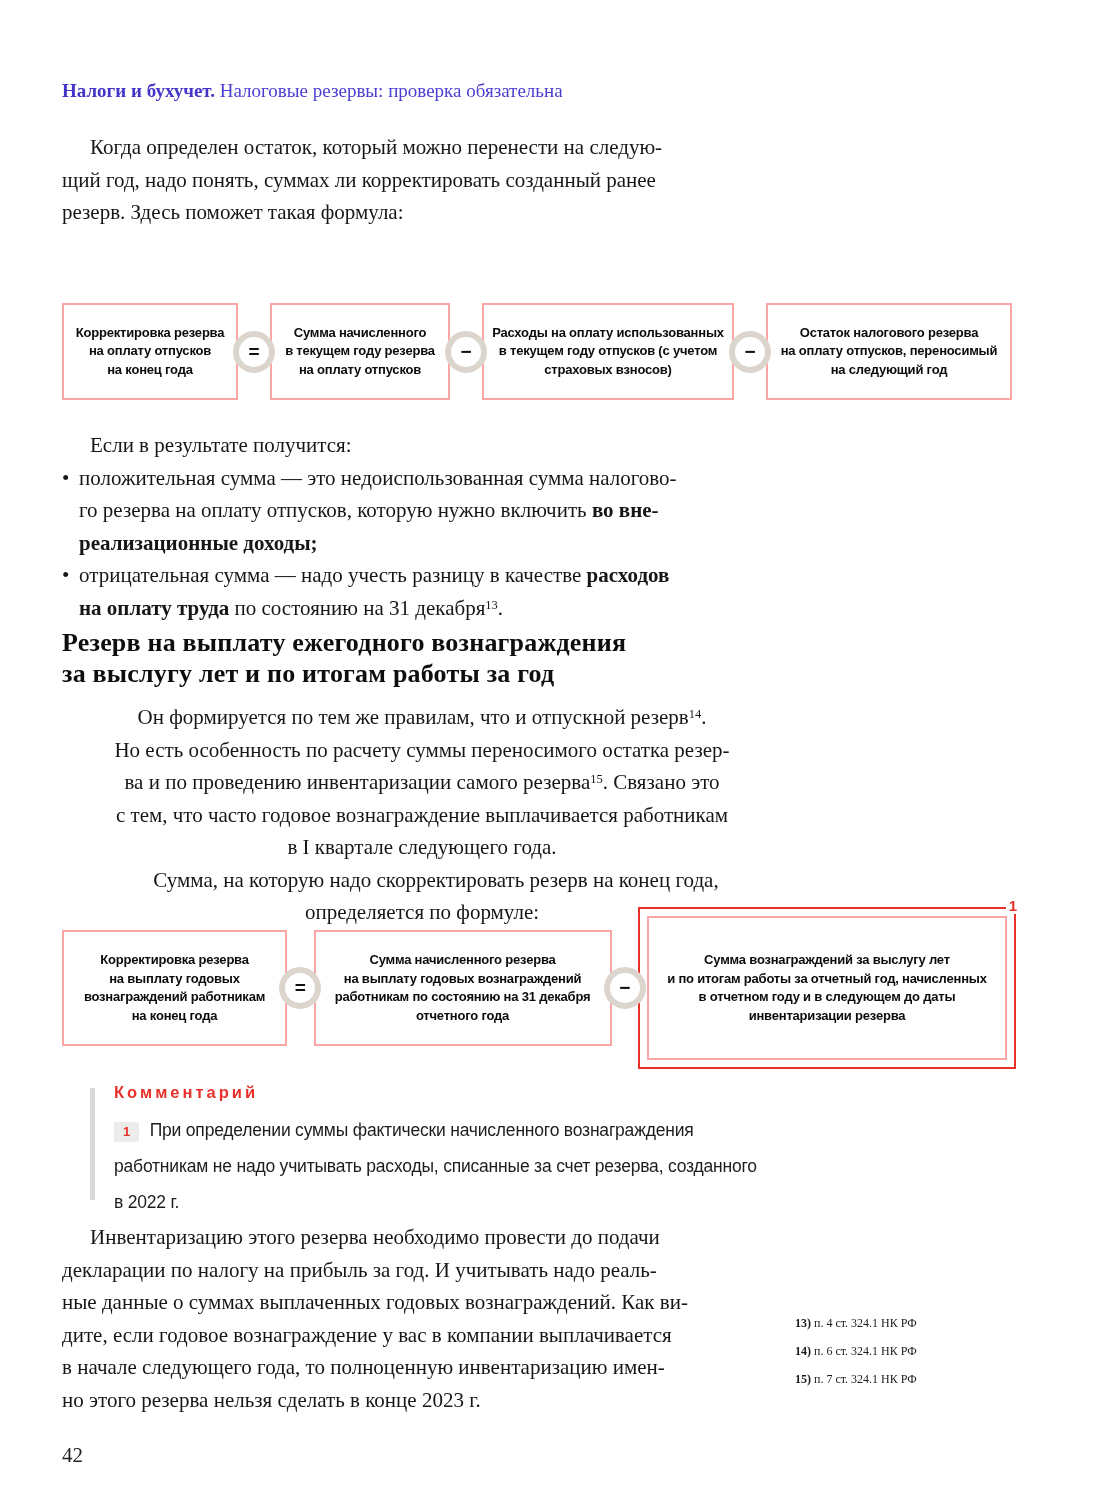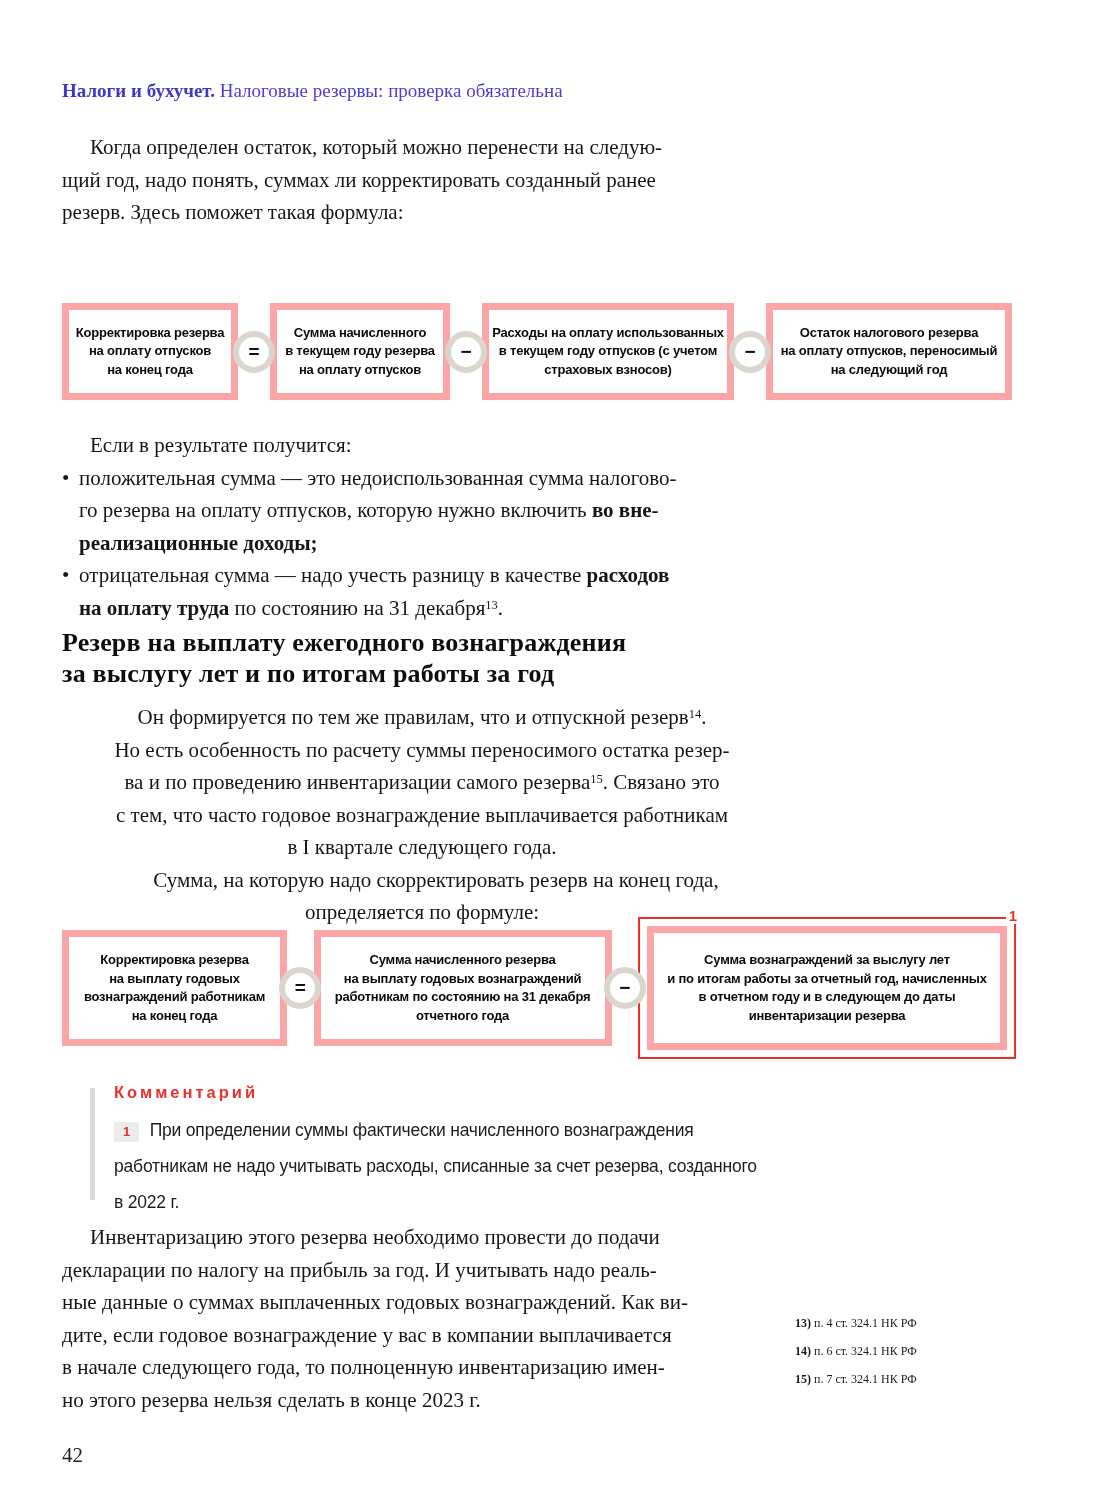--- a/index.html
+++ b/index.html
@@ -22,32 +22,32 @@
   ul.bullets{margin:0;padding:0;list-style:none;}
   ul.bullets li{position:relative;padding-left:17px;margin:0;white-space:pre-line;}
   ul.bullets li:before{content:"\2022";position:absolute;left:0;top:0;}
   
   .heading{top:627px;left:62px;font-weight:bold;font-size:26px;line-height:31px;
            color:#0e0e0e;white-space:pre-line;letter-spacing:0.2px;}
   
   .frow{display:flex;align-items:stretch;justify-content:space-between;}
   .formula1{top:303px;left:62px;width:950px;height:97px;}
   .formula2{top:920px;left:62px;width:954px;height:136px;align-items:center;}
-  .fbox{border:7px solid #fca5a5;background:#fff;display:flex;align-items:center;
+  .fbox{border:2px solid #fca5a5;background:#fff;display:flex;align-items:center;
         justify-content:center;text-align:center;
         font-family:"Liberation Sans",sans-serif;font-weight:bold;font-size:13px;
         line-height:18.5px;letter-spacing:-0.2px;color:#0b0b0b;white-space:pre-line;
         box-sizing:border-box;}
   .fop{width:30px;height:30px;border:6px solid #dbd5ce;border-radius:50%;background:#fff;
        display:flex;align-items:center;justify-content:center;align-self:center;
        margin:0 -10px;position:relative;z-index:2;
        font-family:"Liberation Sans",sans-serif;font-weight:bold;font-size:19px;color:#111;}
   .f2 .fbox{height:116px;}
   .redwrap{border:2px solid #e8312a;padding:7px;position:relative;box-sizing:border-box;z-index:1;}
-  .redwrap .fbox{width:360px;height:124px;}
+  .redwrap .fbox{width:360px;height:144px;}
   .red-marker{position:absolute;top:-12px;right:-6px;background:#fff;padding:0 3px;
        color:#e8312a;font-family:"Liberation Sans",sans-serif;font-weight:bold;font-size:15px;}
   
   .comment{top:1083px;left:90px;width:680px;padding-left:24px;box-sizing:border-box;
            font-family:"Liberation Sans",sans-serif;color:#1d1d1d;}
   .comment .bar{position:absolute;left:0;top:5px;width:5px;height:112px;background:#d9d9d9;}
   .comment .ctitle{color:#e8312a;font-weight:bold;font-size:16.5px;letter-spacing:3px;margin:0 0 10px 0;}
   .comment .ctext{font-size:17.5px;line-height:36px;letter-spacing:-0.2px;white-space:pre-line;margin:0;}
   .comment .chip{display:inline-block;background:#ececea;color:#e8312a;font-weight:bold;
            font-size:13px;line-height:20px;padding:0 9px;margin-right:6px;white-space:normal;}

